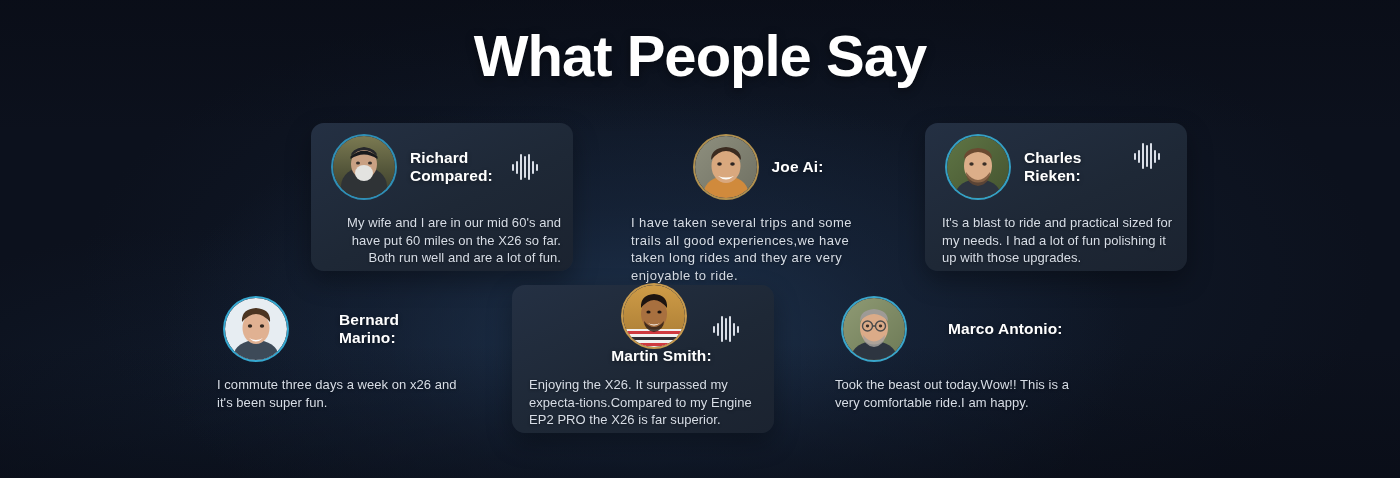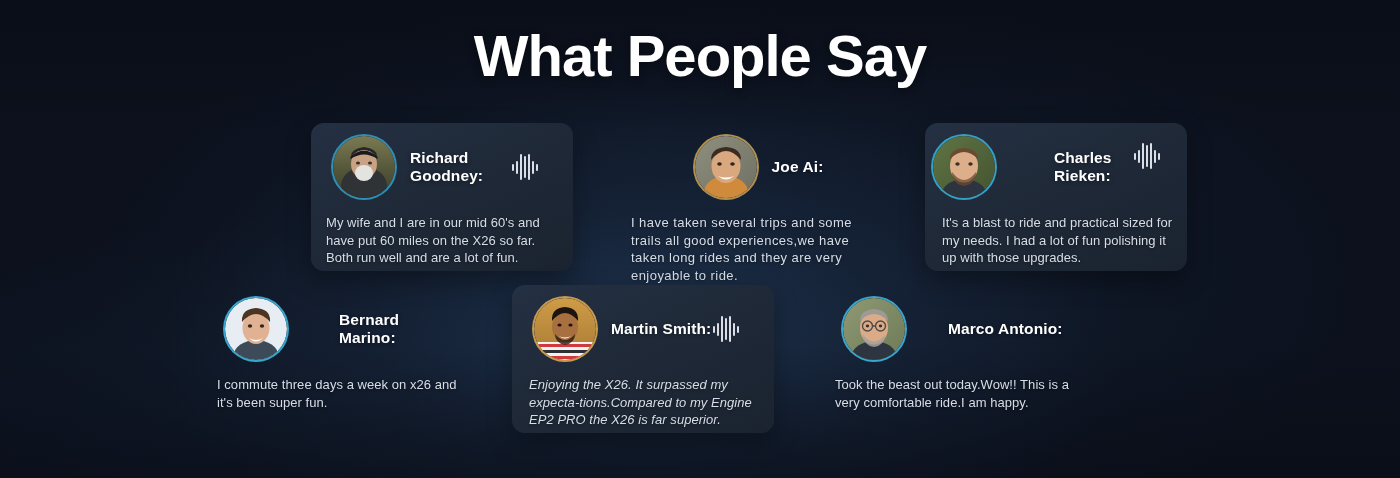--- a/index.html
+++ b/index.html
@@ -160,32 +160,32 @@
             <ellipse cx="31" cy="50" rx="23" ry="19" fill="#2f3336"></ellipse>
             <ellipse cx="31" cy="28" rx="13" ry="15" fill="#c9a183"></ellipse>
             <path d="M18 20 Q31 8 44 20 Q44 13 31 11 Q18 13 18 20Z" fill="#26272b"></path>
             <path d="M17.5 20.5 Q31 9 44.5 20.5 L44.5 23 Q31 14 17.5 23Z" fill="#191a1d"></path>
             <ellipse cx="31" cy="37" rx="9" ry="8" fill="#e3e3e0"></ellipse>
             <ellipse cx="25" cy="27" rx="2" ry="1.6" fill="#36302c"></ellipse>
             <ellipse cx="37" cy="27" rx="2" ry="1.6" fill="#36302c"></ellipse>
           </g>
         </svg>
       </div>
-      <div class="reviewer-name" style="margin-left:15px;">Richard Goodney:</div>
+      <div class="reviewer-name" style="margin-left:15px;">Richard Compared:</div>
       <span class="waveform" style="right:35px; top:31px;">
         <i class="h1"></i>
           <i class="h2"></i>
           <i class="h4"></i>
           <i class="h3"></i>
           <i class="h4"></i>
           <i class="h2"></i>
           <i class="h1"></i>
       </span>
     </div>
-    <div class="quote" style="margin:3px 12px 0 15px;">My wife and I are in our mid 60's and have put 60 miles on the X26 so far. Both run well and are a lot of fun.</div>
+    <div class="quote" style="margin:3px 12px 0 23px;text-align:right;">My wife and I are in our mid 60's and have put 60 miles on the X26 so far. Both run well and are a lot of fun.</div>
   </div>
 
   <div class="card" style="left:617px; top:123px; width:262px; height:148px;">
     <div class="card-head" style="padding-left:22px;justify-content:center;">
       <div class="avatar" style="box-shadow:0 0 0 2px #b0904f;">
         <svg viewBox="0 0 62 62" aria-hidden="true">
           <defs>
             <clipPath id="c2">
                 <circle cx="31" cy="31" r="31"></circle>
               </clipPath>
@@ -204,21 +204,21 @@
             <path d="M23 40 Q31 47 39 40 Q31 43 23 40Z" fill="#fdfdfb"></path>
           </g>
         </svg>
       </div>
       <div class="reviewer-name" style="margin-left:15px;">Joe Ai:</div>
     </div>
     <div class="quote tracked" style="margin:3px 8px 0 14px;">I have taken several trips and some trails all good experiences,we have taken long rides and they are very enjoyable to ride.</div>
   </div>
 
   <div class="card filled" style="left:925px; top:123px; width:262px; height:148px;">
-    <div class="card-head" style="padding-left:8px;gap:44px;">
+    <div class="card-head" style="padding-left:22px;">
       <div class="avatar" style="box-shadow:0 0 0 2px #35a0c4;">
         <svg viewBox="0 0 62 62" aria-hidden="true">
           <defs>
             <clipPath id="c3">
                 <circle cx="31" cy="31" r="31"></circle>
               </clipPath>
             <linearGradient id="bg3" x1="0" y1="0" x2="1" y2="1">
               <stop offset="0%" stop-color="#5f7545"></stop>
                 <stop offset="100%" stop-color="#44532f"></stop>
             </linearGradient>
@@ -267,21 +267,21 @@
             <path d="M24 40 Q31 47 38 40 Q31 44 24 40Z" fill="#fefefe"></path>
           </g>
         </svg>
       </div>
       <div class="reviewer-name" style="margin-left:15px;">Bernard Marino:</div>
     </div>
     <div class="quote" style="margin:3px 8px 0 14px;">I commute three days a week on x26 and it's been super fun.</div>
   </div>
 
   <div class="card filled" style="left:512px; top:285px; width:262px; height:148px;">
-    <div class="card-head" style="padding-left:22px;">
+    <div class="card-head" style="padding-left:22px;flex-direction:column;">
       <div class="avatar" style="box-shadow:0 0 0 2px #c79a4e;">
         <svg viewBox="0 0 62 62" aria-hidden="true">
           <defs>
             <clipPath id="c5">
                 <circle cx="31" cy="31" r="31"></circle>
               </clipPath>
             <linearGradient id="bg5" x1="0" y1="0" x2="0" y2="1">
               <stop offset="0%" stop-color="#cf9c47"></stop>
                 <stop offset="100%" stop-color="#a77a33"></stop>
             </linearGradient>
@@ -305,21 +305,21 @@
       <span class="waveform" style="right:35px; top:31px;">
         <i class="h1"></i>
           <i class="h2"></i>
           <i class="h4"></i>
           <i class="h3"></i>
           <i class="h4"></i>
           <i class="h2"></i>
           <i class="h1"></i>
       </span>
     </div>
-    <div class="quote" style="margin:3px 12px 0 17px;font-style:italic;">Enjoying the X26. It surpassed my expecta-tions.Compared to my Engine EP2 PRO the X26 is far superior.</div>
+    <div class="quote" style="margin:3px 12px 0 17px;">Enjoying the X26. It surpassed my expecta-tions.Compared to my Engine EP2 PRO the X26 is far superior.</div>
   </div>
 
   <div class="card" style="left:821px; top:285px; width:262px; height:148px;">
     <div class="card-head" style="padding-left:22px;gap:28px;">
       <div class="avatar" style="box-shadow:0 0 0 2px #3aa6cb;">
         <svg viewBox="0 0 62 62" aria-hidden="true">
           <defs>
             <clipPath id="c6">
                 <circle cx="31" cy="31" r="31"></circle>
               </clipPath>

